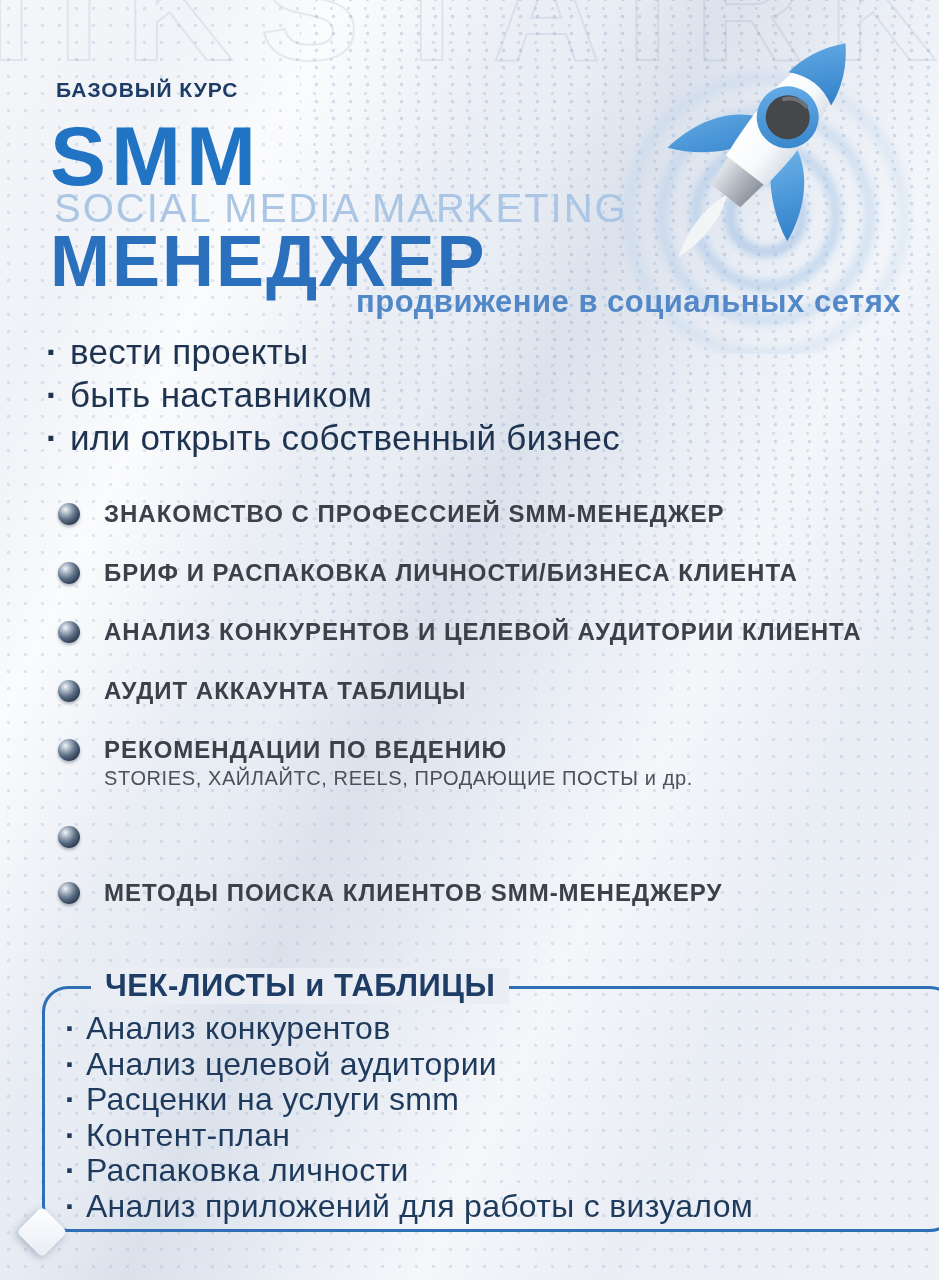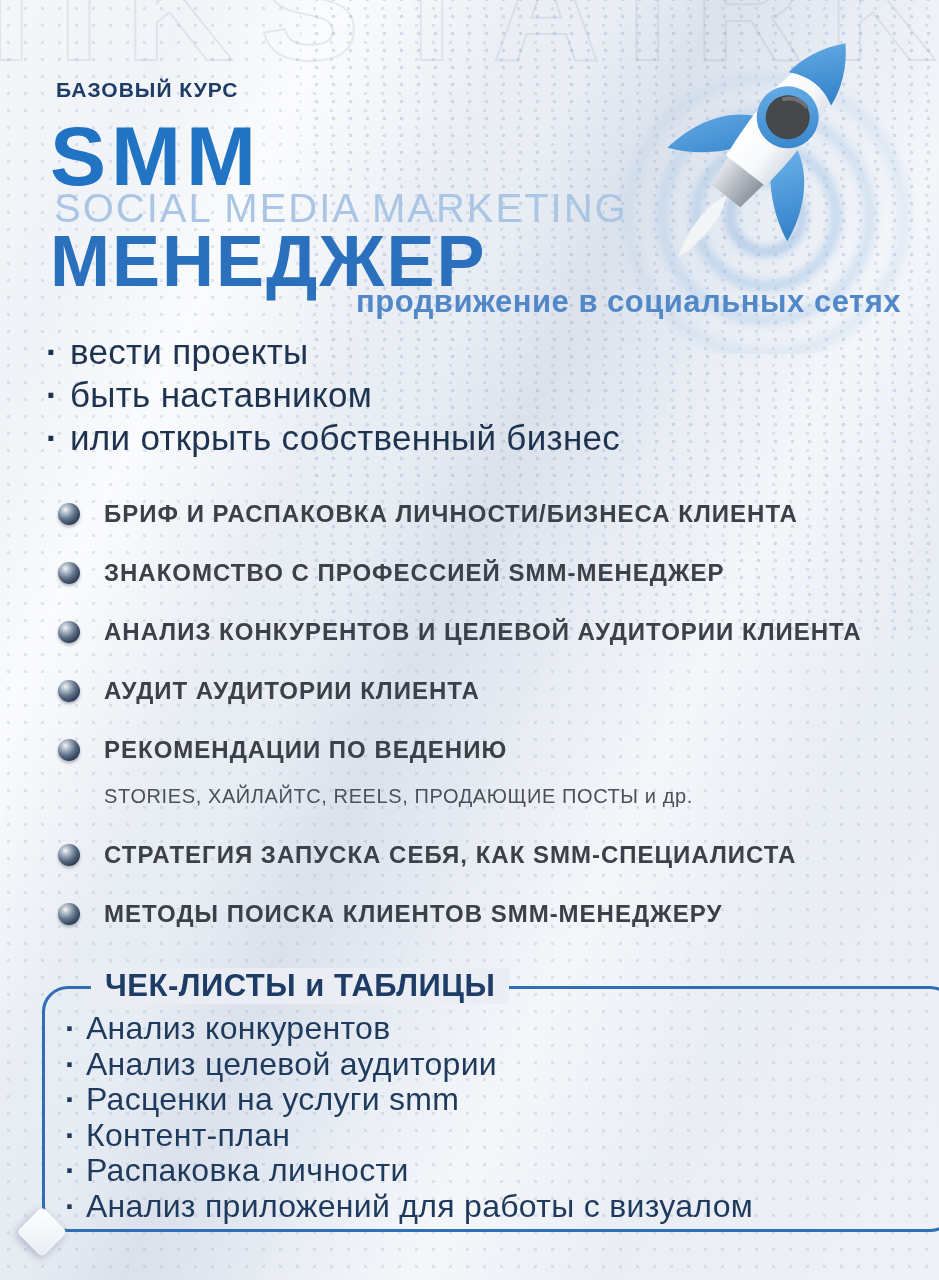--- a/index.html
+++ b/index.html
@@ -54,21 +54,21 @@
   .intro-item::before{ content:"·"; font-weight:700; margin-right:12px; color:#1e3350; }
 
   
   .modules{ position:absolute; left:58px; top:500px; display:flex; flex-direction:column; gap:31px; }
   .module{ display:flex; align-items:flex-start; }
   .sphere{ width:22px; height:22px; border-radius:50%; flex:0 0 22px; margin-top:3px; margin-right:24px;
     background:radial-gradient(circle at 34% 30%, #f2f5f8 0%, #a9b6c4 22%, #5c6e85 48%, #2e3d52 75%, #1c2736 100%);
     box-shadow:0 2px 3px rgba(40,55,80,.35); }
   .module-text{ display:flex; flex-direction:column; }
   .module-title{ font-size:24px; font-weight:700; color:#3c4048; letter-spacing:1px; line-height:28px; }
-  .module-sub{ font-size:20px; font-weight:500; color:#4b5059; letter-spacing:.6px; line-height:28px; margin-top:18px; }
+  .module-sub{ font-size:20px; font-weight:500; color:#4b5059; letter-spacing:.6px; line-height:28px; margin-top:0; }
 
   
   .checklist{ position:absolute; left:42px; top:986px; width:914px; height:246px;
     border:3px solid #2e6fb5; border-radius:26px; }
   .checklist-title{ position:absolute; top:-21px; left:46px; padding:0 14px;
     background:#eaedf3; font-size:31px; font-weight:800; color:#1d3c66; letter-spacing:.5px; }
   .checklist-items{ padding:22px 10px 0 20px; }
   .checklist-item{ font-size:32px; font-weight:400; color:#1e3a5c; line-height:35.5px; letter-spacing:.3px; }
   .checklist-item::before{ content:"·"; font-weight:700; margin-right:10px; color:#1e3a5c; }
 
@@ -145,53 +145,50 @@
   <div class="intro">
     <div class="intro-item">вести проекты</div>
     <div class="intro-item">быть наставником</div>
     <div class="intro-item">или открыть собственный бизнес</div>
   </div>
 
   <div class="modules">
     <div class="module">
       <span class="sphere"></span>
       <div class="module-text">
+          <span class="module-title">ЗНАКОМСТВО С ПРОФЕССИЕЙ SMM-МЕНЕДЖЕР</span>
+        </div>
+    </div>
+    <div class="module">
+      <span class="sphere"></span>
+      <div class="module-text">
           <span class="module-title">БРИФ И РАСПАКОВКА ЛИЧНОСТИ/БИЗНЕСА КЛИЕНТА</span>
         </div>
     </div>
     <div class="module">
       <span class="sphere"></span>
       <div class="module-text">
-          <span class="module-title">ЗНАКОМСТВО С ПРОФЕССИЕЙ SMM-МЕНЕДЖЕР</span>
-        </div>
-    </div>
-    <div class="module">
-      <span class="sphere"></span>
-      <div class="module-text">
           <span class="module-title">АНАЛИЗ КОНКУРЕНТОВ И ЦЕЛЕВОЙ АУДИТОРИИ КЛИЕНТА</span>
         </div>
     </div>
     <div class="module">
       <span class="sphere"></span>
       <div class="module-text">
-          <span class="module-title">АУДИТ АУДИТОРИИ КЛИЕНТА</span>
+          <span class="module-title">АУДИТ АККАУНТА ТАБЛИЦЫ</span>
         </div>
     </div>
     <div class="module">
       <span class="sphere"></span>
       <div class="module-text">
         <span class="module-title">РЕКОМЕНДАЦИИ ПО ВЕДЕНИЮ</span>
         <span class="module-sub">STORIES, ХАЙЛАЙТС, REELS, ПРОДАЮЩИЕ ПОСТЫ и др.</span>
       </div>
     </div>
     <div class="module">
       <span class="sphere"></span>
-      <div class="module-text">
-          <span class="module-title">СТРАТЕГИЯ ЗАПУСКА СЕБЯ, КАК SMM-СПЕЦИАЛИСТА</span>
-        </div>
     </div>
     <div class="module">
       <span class="sphere"></span>
       <div class="module-text">
           <span class="module-title">МЕТОДЫ ПОИСКА КЛИЕНТОВ SMM-МЕНЕДЖЕРУ</span>
         </div>
     </div>
   </div>
 
   <div class="checklist">

